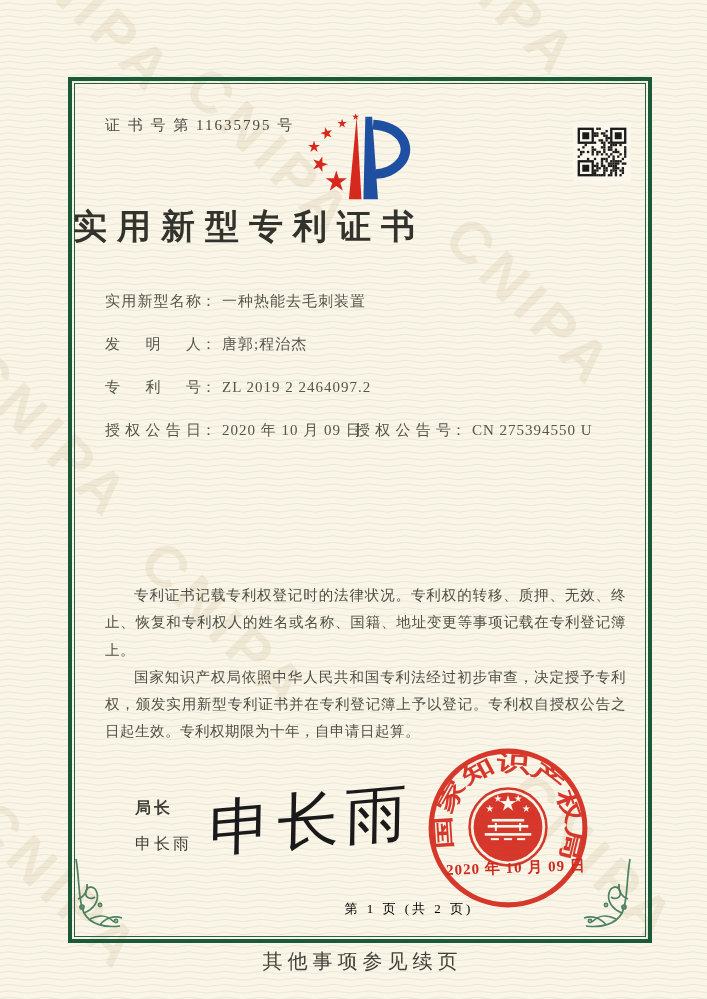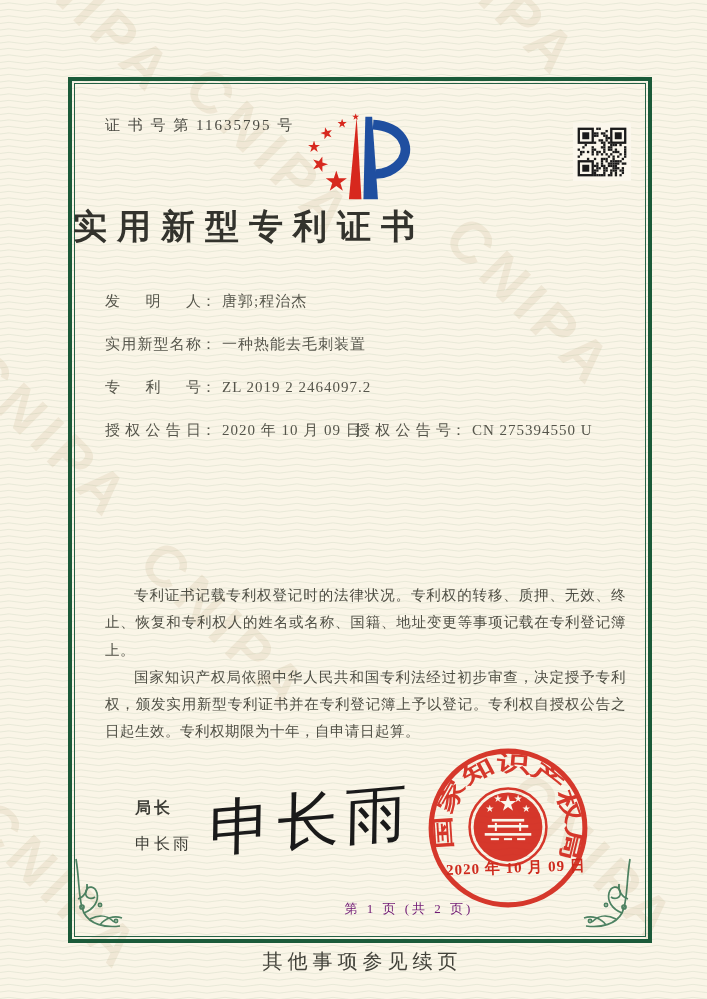--- a/index.html
+++ b/index.html
@@ -66,21 +66,21 @@
     font-family:"Liberation Serif","DejaVu Serif",serif;
   }
   .seal{position:absolute;left:413px;top:742px;opacity:.92;}
   .seal-date{
     position:absolute;left:437px;top:858px;width:170px;
     font-size:15px;font-weight:bold;color:#ce2a1d;letter-spacing:1px;
     transform:rotate(-2deg);white-space:nowrap;
   }
   .page-info{
     position:absolute;left:68px;top:900px;width:576px;text-align:center;
-    font-size:13px;color:#701a75;letter-spacing:3px;padding-left:44px;
+    font-size:13px;color:#000000;letter-spacing:3px;padding-left:44px;
   }
   .footer-note{
     position:absolute;left:0;top:948px;width:707px;text-align:center;
     font-size:20px;color:#42423a;letter-spacing:5px;
   }
   .ornament{position:absolute;z-index:2;}
   .orn-left{left:72px;top:853px;}
   .orn-right{left:556px;top:853px;transform:scaleX(-1);}
 </style>
 </head>
@@ -292,24 +292,24 @@
         <rect x="41.76" y="9.28" width="6.959999999999999" height="6.959999999999999" fill="#1a1a1a"></rect>
         <rect x="4.64" y="37.12" width="16.24" height="16.24" fill="#1a1a1a"></rect>
         <rect x="6.959999999999999" y="39.44" width="11.6" height="11.6" fill="#fbf7ec"></rect>
         <rect x="9.28" y="41.76" width="6.959999999999999" height="6.959999999999999" fill="#1a1a1a"></rect>
       </svg>
 
     <div class="title">实用新型专利证书</div>
 
     <div class="fields">
       <div class="frow">
-        <span class="flabel">发明人</span><span class="fcolon">：</span><span class="fval">唐郭;程治杰</span>
+        <span class="flabel">实用新型名称</span><span class="fcolon">：</span><span class="fval">一种热能去毛刺装置</span>
       </div>
       <div class="frow">
-        <span class="flabel">实用新型名称</span><span class="fcolon">：</span><span class="fval">一种热能去毛刺装置</span>
+        <span class="flabel">发明人</span><span class="fcolon">：</span><span class="fval">唐郭;程治杰</span>
       </div>
       <div class="frow">
         <span class="flabel">专利号</span><span class="fcolon">：</span><span class="fval">ZL 2019 2 2464097.2</span>
       </div>
       <div class="frow">
         <span class="flabel">授权公告日</span><span class="fcolon">：</span><span class="fval">2020 年 10 月 09 日</span>
         <span class="fgroup2">
           <span class="flabel">授权公告号</span><span class="fcolon">：</span><span class="fval">CN 275394550 U</span>
         </span>
       </div>

